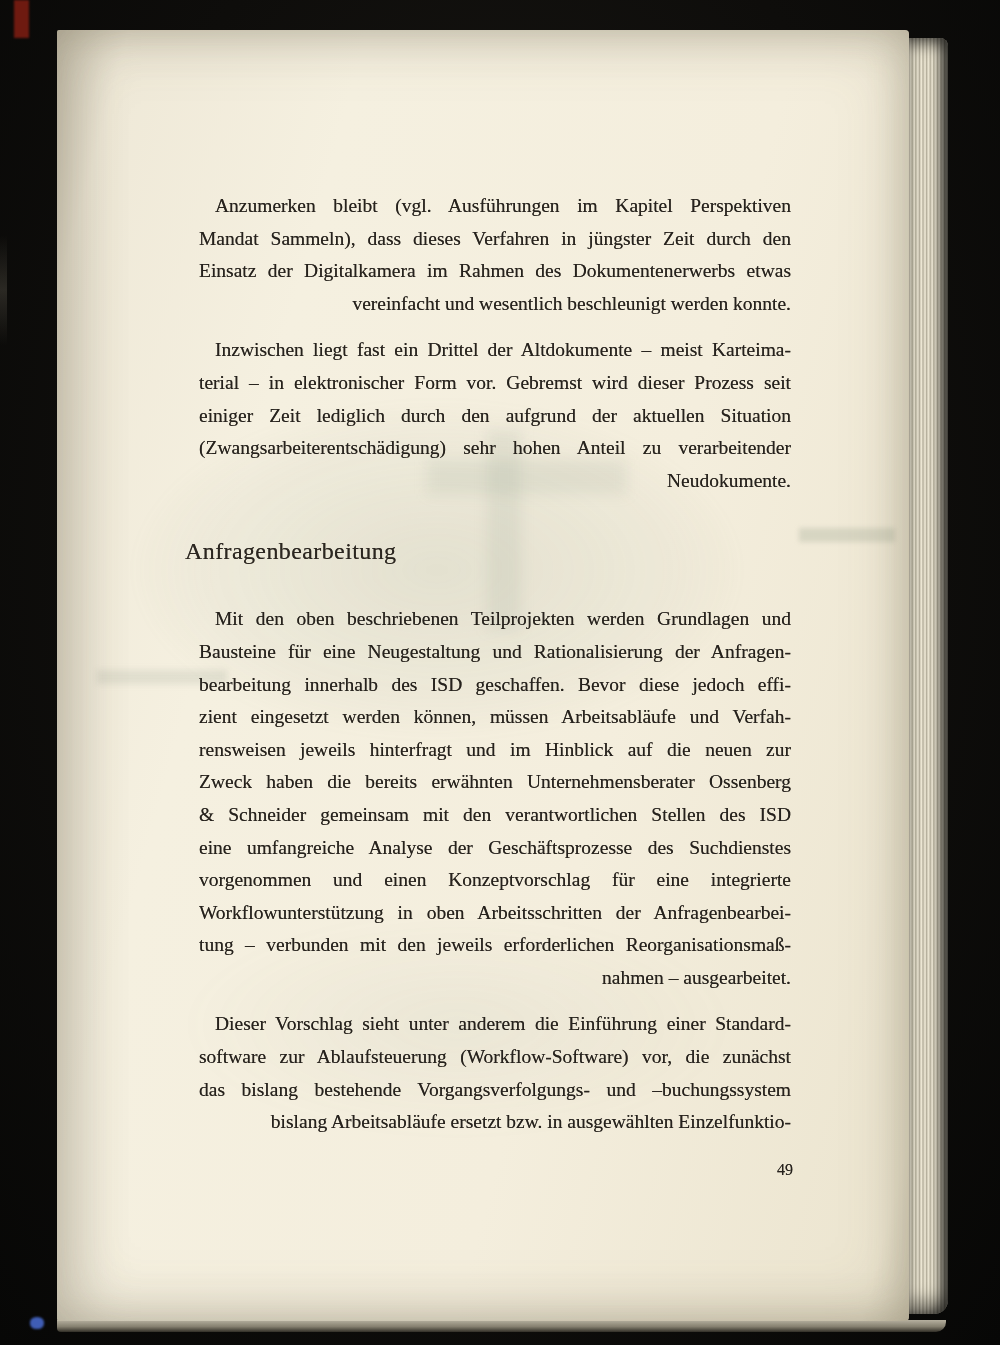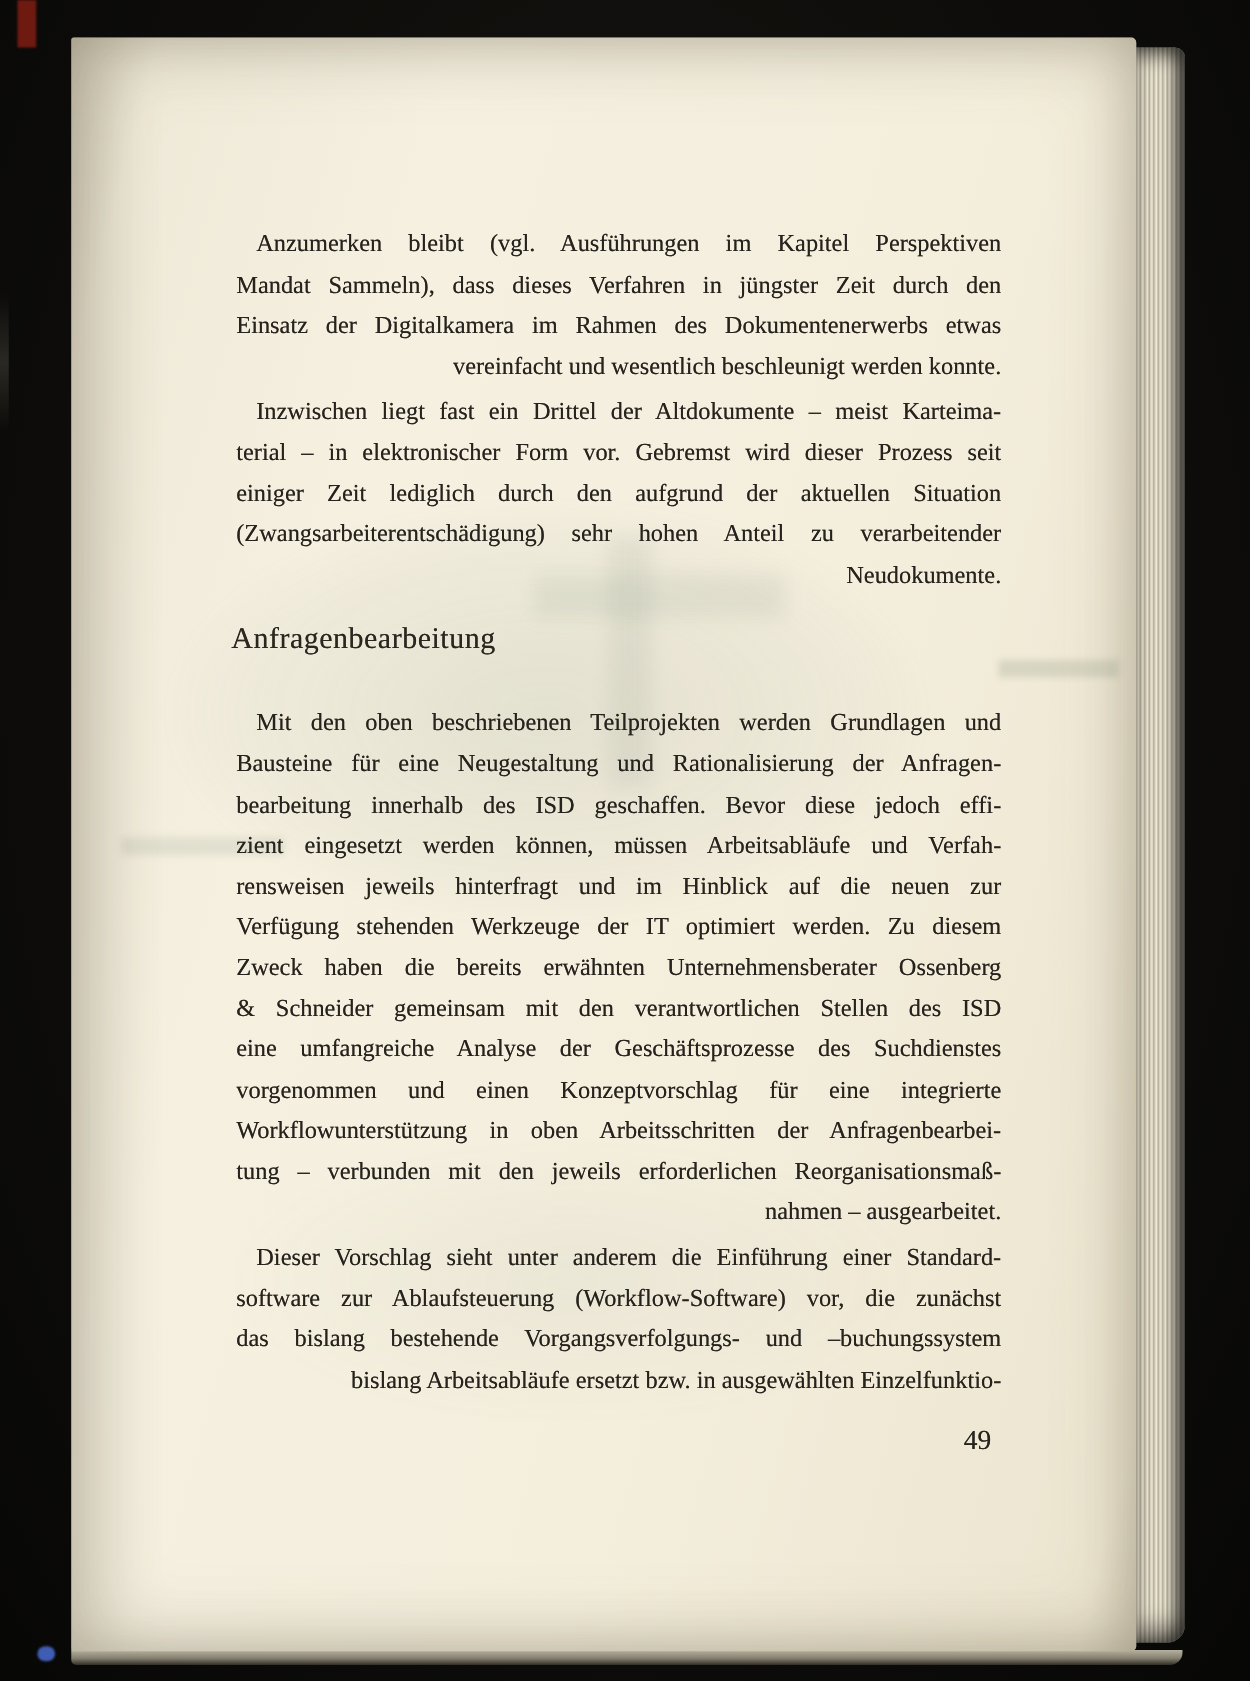--- a/index.html
+++ b/index.html
@@ -46,31 +46,31 @@
   .g5{left:40px;top:640px;width:130px;height:14px;background:rgba(115,128,110,.14);filter:blur(3px);}
   .g6{left:120px;top:880px;width:560px;height:230px;border-radius:18px;
       background:radial-gradient(ellipse,rgba(120,135,115,.07) 0%,transparent 70%);}
 
   
   .text-block{
     position:absolute;left:128px;top:146px;width:620px;
     color:#26221d;font-size:19.5px;
     text-shadow:0 0 .5px rgba(45,40,33,.7);
   }
-  .para{margin:4px;}
+  .para{margin:14px;}
   .line{height:32.6px;line-height:32.6px;overflow:hidden;white-space:normal;text-justify:inter-word;text-align:right;}
   .line.just{text-align:justify;text-align-last:justify;}
   .line.indent{padding-left:16px;}
   .heading{
-    margin-top:16px;margin-bottom:34px;height:36px;line-height:36px;
+    margin-top:36px;margin-bottom:34px;height:36px;line-height:36px;
     font-size:24px;letter-spacing:.4px;color:#2b2620;
   }
   .page-number{
     margin-top:16px;height:30px;line-height:30px;
-    text-align:right;padding-right:12px;font-size:22px;color:#26221d;
+    text-align:right;padding-right:12px;font-size:16px;color:#26221d;
   }
 </style>
 </head>
 <body>
 
 <div class="scene">
 
   <div class="red-mark"></div>
   <div class="edge-glint"></div>
   <div class="blue-mark"></div>
@@ -104,21 +104,20 @@
           <div class="line just">(Zwangsarbeiterentschädigung) sehr hohen Anteil zu verarbeitender</div>
           <div class="line">Neudokumente.</div>
         </div>
         <div class="heading">Anfragenbearbeitung</div>
         <div class="para">
           <div class="line indent just">Mit den oben beschriebenen Teilprojekten werden Grundlagen und</div>
           <div class="line just">Bausteine für eine Neugestaltung und Rationalisierung der Anfragen-</div>
           <div class="line just">bearbeitung innerhalb des ISD geschaffen. Bevor diese jedoch effi-</div>
           <div class="line just">zient eingesetzt werden können, müssen Arbeitsabläufe und Verfah-</div>
           <div class="line just">rensweisen jeweils hinterfragt und im Hinblick auf die neuen zur</div>
-          <div class="line just">Verfügung stehenden Werkzeuge der IT optimiert werden. Zu diesem</div>
           <div class="line just">Zweck haben die bereits erwähnten Unternehmensberater Ossenberg</div>
           <div class="line just">&amp; Schneider gemeinsam mit den verantwortlichen Stellen des ISD</div>
           <div class="line just">eine umfangreiche Analyse der Geschäftsprozesse des Suchdienstes</div>
           <div class="line just">vorgenommen und einen Konzeptvorschlag für eine integrierte</div>
           <div class="line just">Workflowunterstützung in oben Arbeitsschritten der Anfragenbearbei-</div>
           <div class="line just">tung – verbunden mit den jeweils erforderlichen Reorganisationsmaß-</div>
           <div class="line">nahmen – ausgearbeitet.</div>
         </div>
         <div class="para">
           <div class="line indent just">Dieser Vorschlag sieht unter anderem die Einführung einer Standard-</div>

